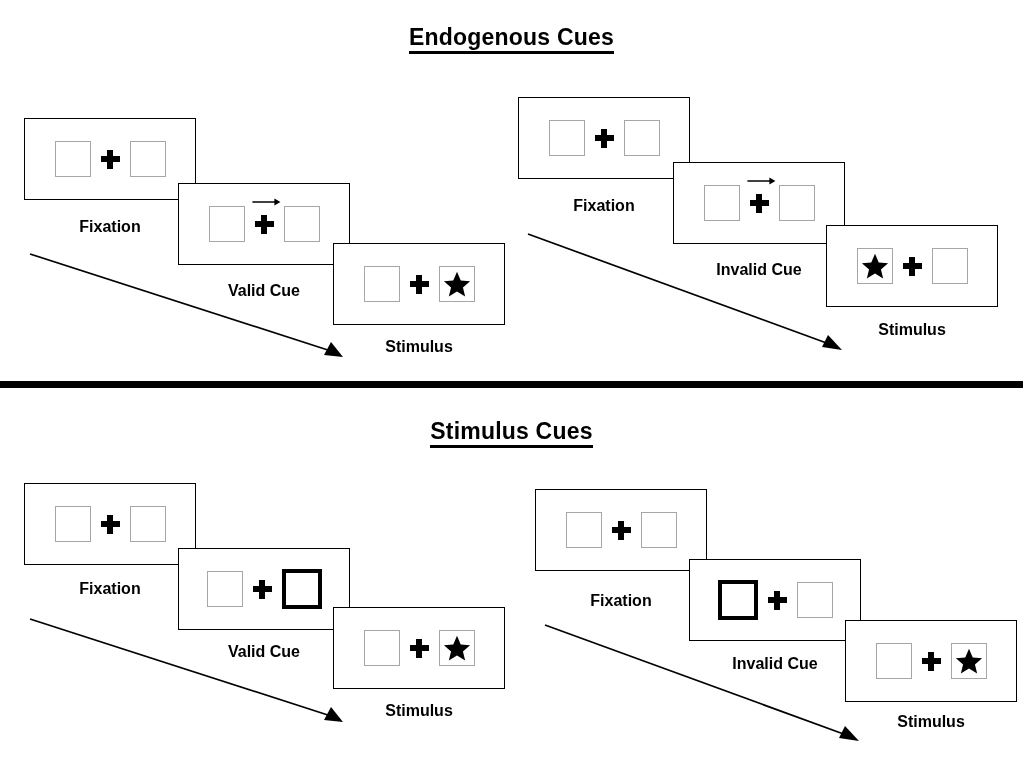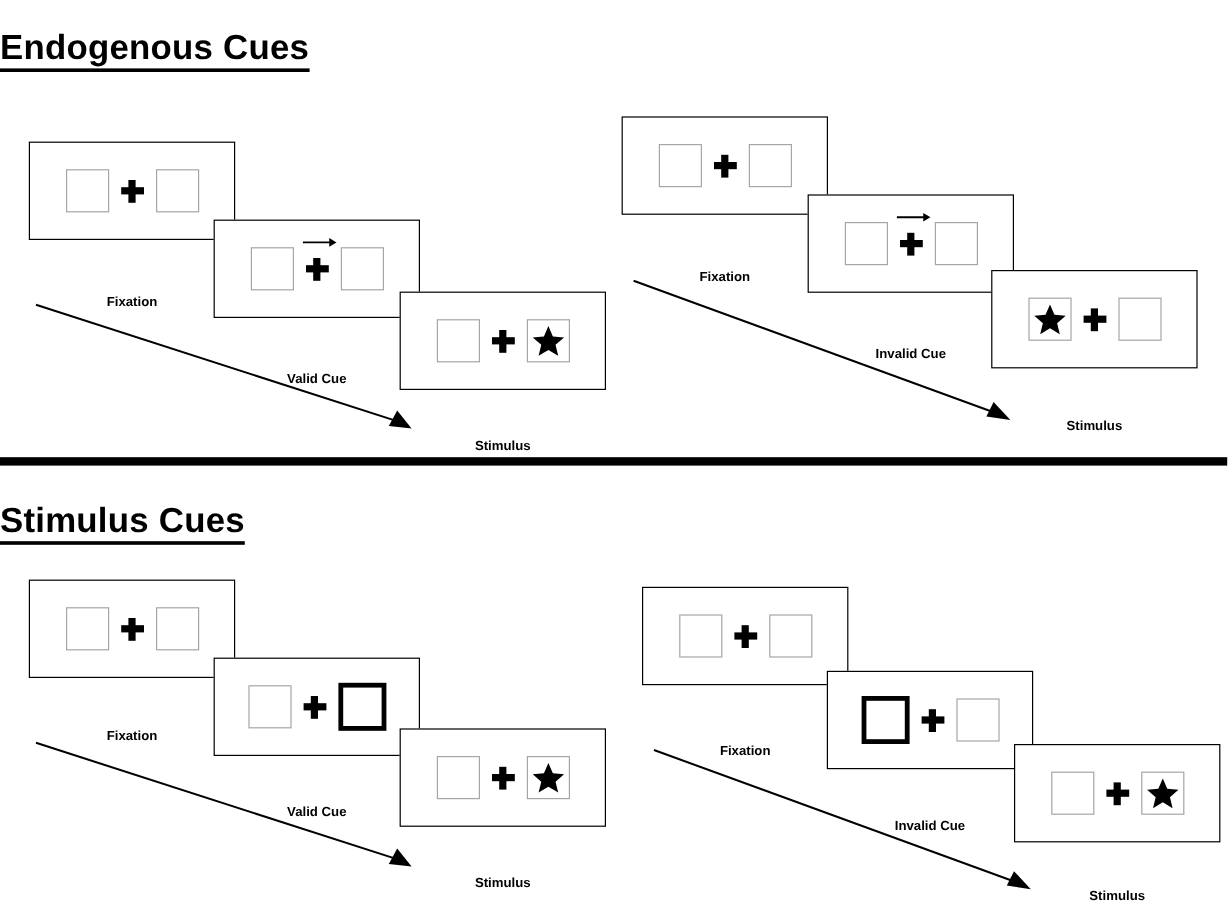--- a/index.html
+++ b/index.html
@@ -18,21 +18,22 @@
     height: 767px;
     background: #ffffff;
     overflow: hidden;
   }
 
   
   .section-title {
     position: absolute;
     width: 100%;
     left: 0;
-    font-size: 29px;
+    text-align: center;
+    font-size: 23px;
     font-weight: bold;
     letter-spacing: 0.2px;
   }
   .section-title span {
     border-bottom: 3px solid #000;
     padding-bottom: 1px;
   }
   #title-endogenous { top: 24px; }
   #title-exogenous  { top: 418px; }
 
@@ -128,25 +129,24 @@
     top: -19px;
     left: 50%;
     transform: translateX(-42%);
     width: 30px;
     height: 12px;
   }
 
   
   .caption {
     position: absolute;
-    font-size: 11px;
+    font-size: 16px;
     font-weight: bold;
     white-space: nowrap;
     text-align: center;
-    margin-top: 28px;
   }
 
   
   .time-arrow {
     position: absolute;
     pointer-events: none;
   }
 </style>
 </head>
 <body>

